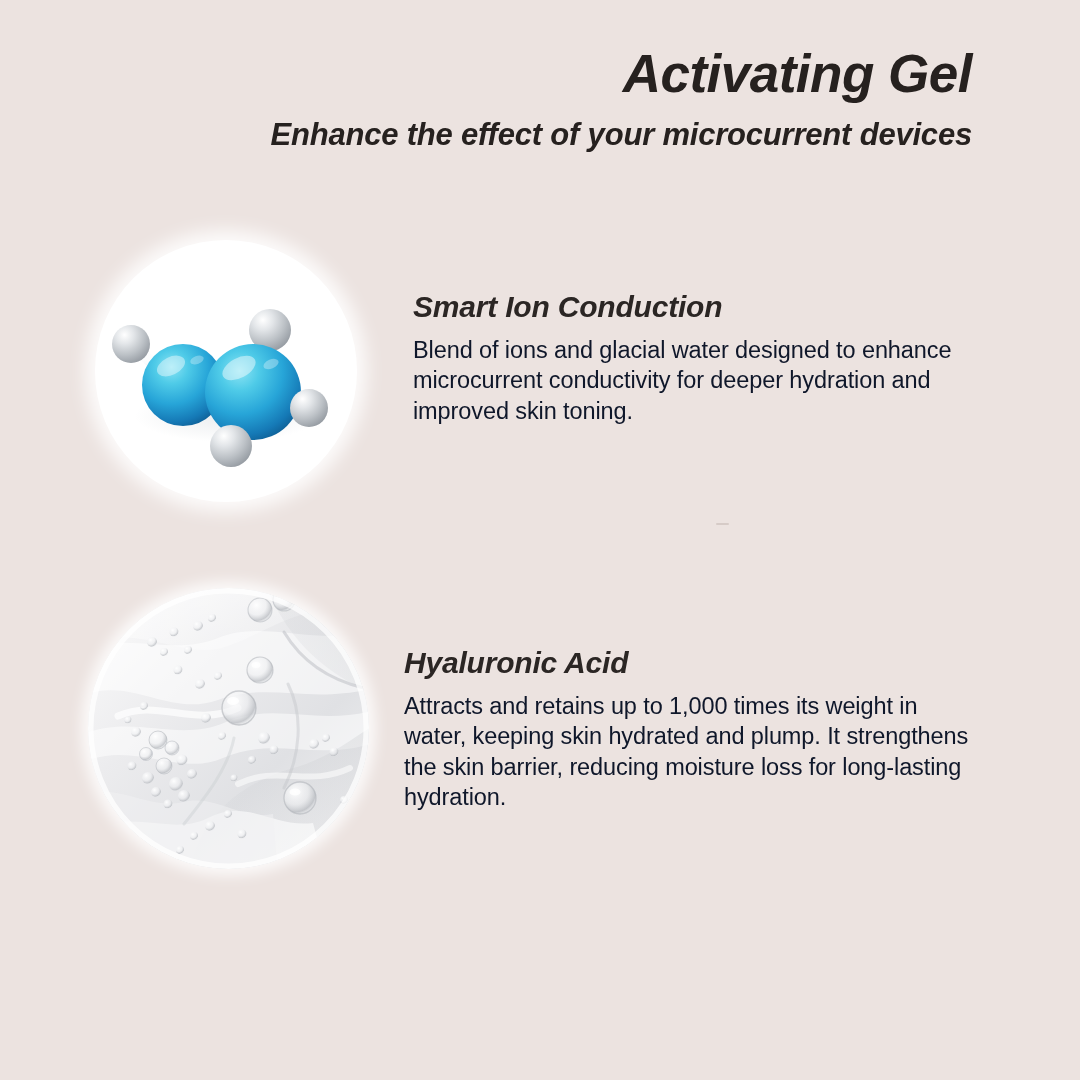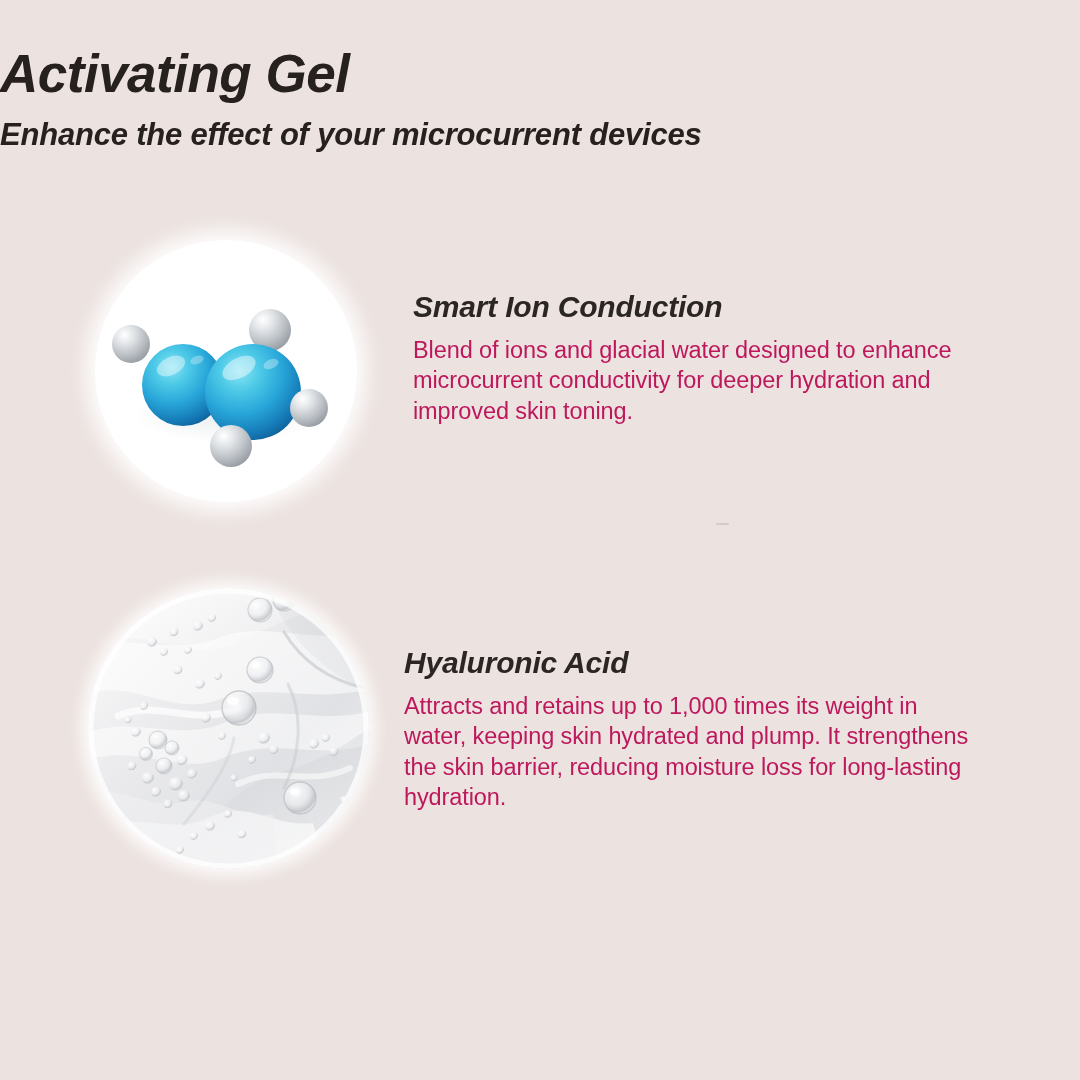--- a/index.html
+++ b/index.html
@@ -21,21 +21,21 @@
     height: 1080px;
     background: #ece3e0;
   }
 
   
   .header {
     position: absolute;
     top: 0;
     left: 0;
     width: 972px;
-    text-align: left;
+    text-align: right;
   }
   .title {
     margin: 0;
     padding-top: 46px;
     font-size: 53px;
     font-weight: 700;
     font-style: italic;
     letter-spacing: -0.5px;
     color: #26211f;
     line-height: 1.06;
@@ -94,21 +94,21 @@
     font-weight: 700;
     font-style: italic;
     letter-spacing: -0.2px;
     color: #2b2624;
     line-height: 1.15;
   }
   .feature-body {
     margin: 0;
     font-size: 23.5px;
     font-weight: 400;
-    color: #be185d;
+    color: #0f172a;
     line-height: 1.30;
     letter-spacing: -0.1px;
     max-width: 575px;
   }
 
   
   .molecule-svg { display: block; width: 100%; height: 100%; }
 
   
   .gel-svg { display: block; width: 100%; height: 100%; }

